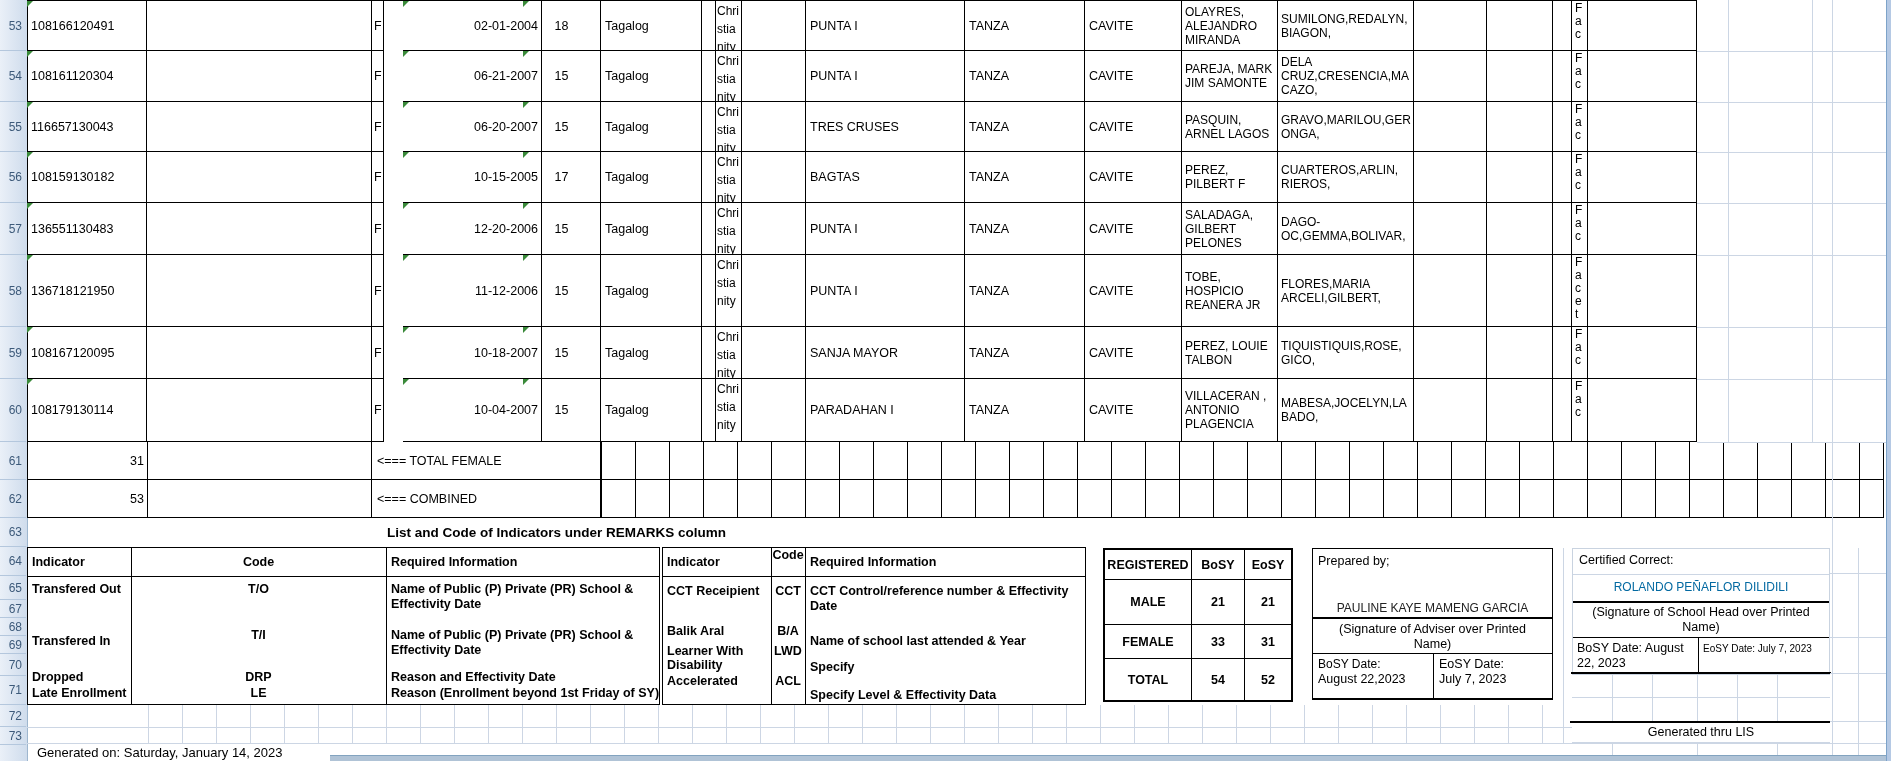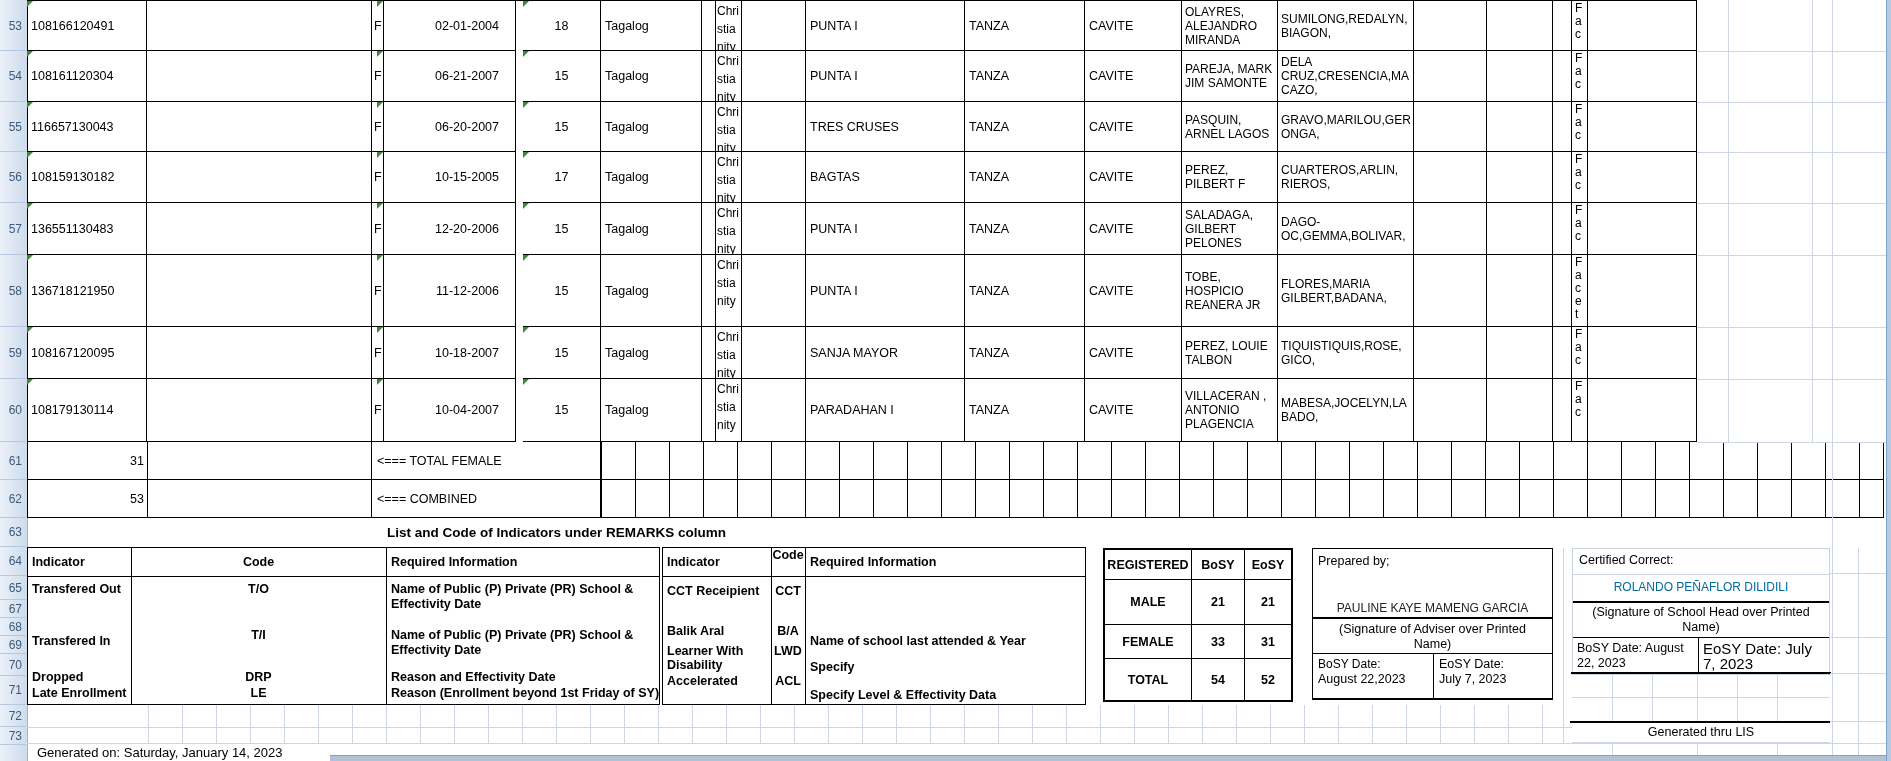--- a/index.html
+++ b/index.html
@@ -16,21 +16,21 @@
   .rh{position:absolute;left:0;width:26px;display:flex;align-items:center;justify-content:flex-end;
       padding-right:4px;box-sizing:border-box;font-size:12px;color:#3d5a7a;border-bottom:1px solid #b4c7dd;}
   
   .row{position:absolute;left:27px;width:1670px;}
   .cl{position:absolute;top:0;height:100%;box-sizing:border-box;border-right:1px solid #000;
       border-bottom:1px solid #000;overflow:hidden;font-size:12.5px;display:flex;align-items:center;}
   .blockcell{display:block;}
   .lrn{left:0;width:120px;padding-left:4px;}
   .name{left:120px;width:225px;}
   .sex{left:345px;width:12px;padding-left:2px;}
-  .bd{left:350px;width:139px;justify-content:flex-end;padding-right:16px;}
+  .bd{left:376px;width:139px;justify-content:flex-end;padding-right:3px;}
   .age{left:496px;width:78px;justify-content:center;}
   .mt{left:574px;width:101px;padding-left:4px;}
   .g1{left:675px;width:14px;}
   .rel{left:689px;width:26px;font-size:12px;line-height:18px;word-break:break-all;padding:1px 0 0 1px;}
   .g2{left:715px;width:64px;}
   .brgy{left:779px;width:159px;padding-left:4px;}
   .muni{left:938px;width:120px;padding-left:4px;}
   .prov{left:1058px;width:97px;padding-left:4px;}
   .fa{left:1155px;width:96px;font-size:12px;line-height:14px;padding-left:3px;overflow-wrap:break-word;}
   .mo{left:1251px;width:136px;font-size:12px;line-height:14px;padding-left:3px;overflow-wrap:break-word;word-break:break-word;}
@@ -222,21 +222,21 @@
     <div class="cl bd tri-c">11-12-2006</div>
     <div class="cl age tri-c">15</div>
     <div class="cl mt">Tagalog</div>
     <div class="cl g1"></div>
     <div class="cl rel blockcell">Christianity</div>
     <div class="cl g2"></div>
     <div class="cl brgy">PUNTA I</div>
     <div class="cl muni">TANZA</div>
     <div class="cl prov">CAVITE</div>
     <div class="cl fa">TOBE, HOSPICIO REANERA JR</div>
-    <div class="cl mo">FLORES,MARIA GILBERT,BADANA,</div>
+    <div class="cl mo">FLORES,MARIA ARCELI,GILBERT,</div>
     <div class="cl e1"></div>
     <div class="cl e2"></div>
     <div class="cl e3"></div>
     <div class="cl rem blockcell">Facet</div>
     <div class="cl last"></div>
   </div>
 
   <div class="row" style="top:327px;height:52px">
     <div class="cl lrn tri-c">108167120095</div>
     <div class="cl name"></div>
@@ -324,20 +324,21 @@
   <div class="itab" style="left:662px;width:424px">
     <div class="vl" style="left:108px;top:0;height:158px"></div>
     <div class="vl" style="left:142px;top:0;height:158px"></div>
     <div class="hl" style="left:0;top:28px;width:424px"></div>
     <div class="abs" style="left:4px;top:7px">Indicator</div>
     <div class="abs ctr" style="left:109px;top:0;width:32px;word-break:break-all;line-height:14px">Code</div>
     <div class="abs" style="left:147px;top:7px">Required Information</div>
 
     <div class="abs" style="left:4px;top:36px">CCT Receipient</div>
     <div class="abs ctr" style="left:108px;top:36px;width:34px">CCT</div>
+    <div class="abs" style="left:147px;top:36px;width:272px">CCT Control/reference number &amp; Effectivity Date</div>
 
     <div class="abs" style="left:4px;top:76px">Balik Aral</div>
     <div class="abs ctr" style="left:108px;top:76px;width:34px">B/A</div>
     <div class="abs" style="left:147px;top:86px;width:272px">Name of school last attended &amp; Year</div>
 
     <div class="abs" style="left:4px;top:96px;width:100px;line-height:14px">Learner With Disability</div>
     <div class="abs ctr" style="left:108px;top:96px;width:34px">LWD</div>
     <div class="abs" style="left:147px;top:112px;width:272px">Specify</div>
 
     <div class="abs" style="left:4px;top:126px">Accelerated</div>
@@ -378,21 +379,21 @@
 
   <div id="cert">
     <div class="abs bold" style="left:6px;top:4px;font-size:12.5px">Certified Correct:</div>
     <div class="lhl" style="left:0;top:25px;width:256px"></div>
     <div class="abs ctr" style="left:0;top:31px;width:256px;font-size:12px;color:#0369a1">ROLANDO PEÑAFLOR DILIDILI</div>
     <div class="abs" style="left:0;top:52px;width:256px;height:2px;background:#000"></div>
     <div class="abs bold ctr" style="left:4px;top:56px;width:248px;font-size:12.5px;line-height:15px">(Signature of School Head over Printed Name)</div>
     <div class="hl" style="left:0;top:88px;width:256px"></div>
     <div class="vl" style="left:125px;top:88px;height:37px"></div>
     <div class="abs bold" style="left:4px;top:92px;width:118px;font-size:12.5px;line-height:15px">BoSY Date: August 22, 2023</div>
-    <div class="abs bold" style="left:130px;top:92px;width:118px;font-size:15px;line-height:15px">EoSY Date: July 7, 2023</div>
+    <div class="abs bold" style="left:130px;top:92px;width:118px;font-size:10px;line-height:15px">EoSY Date: July 7, 2023</div>
     <div class="abs" style="left:-2px;top:123px;width:260px;height:2px;background:#000"></div>
   </div>
 
   <div class="lvl" style="left:1612px;top:675px;height:46px"></div>
   <div class="lvl" style="left:1652px;top:675px;height:46px"></div>
   <div class="lvl" style="left:1697px;top:675px;height:46px"></div>
   <div class="lvl" style="left:1737px;top:675px;height:46px"></div>
   <div class="lvl" style="left:1777px;top:675px;height:46px"></div>
   <div class="lhl" style="left:1572px;top:697px;width:258px"></div>
   <div class="abs" style="left:1570px;top:721px;width:260px;height:2px;background:#000"></div>

